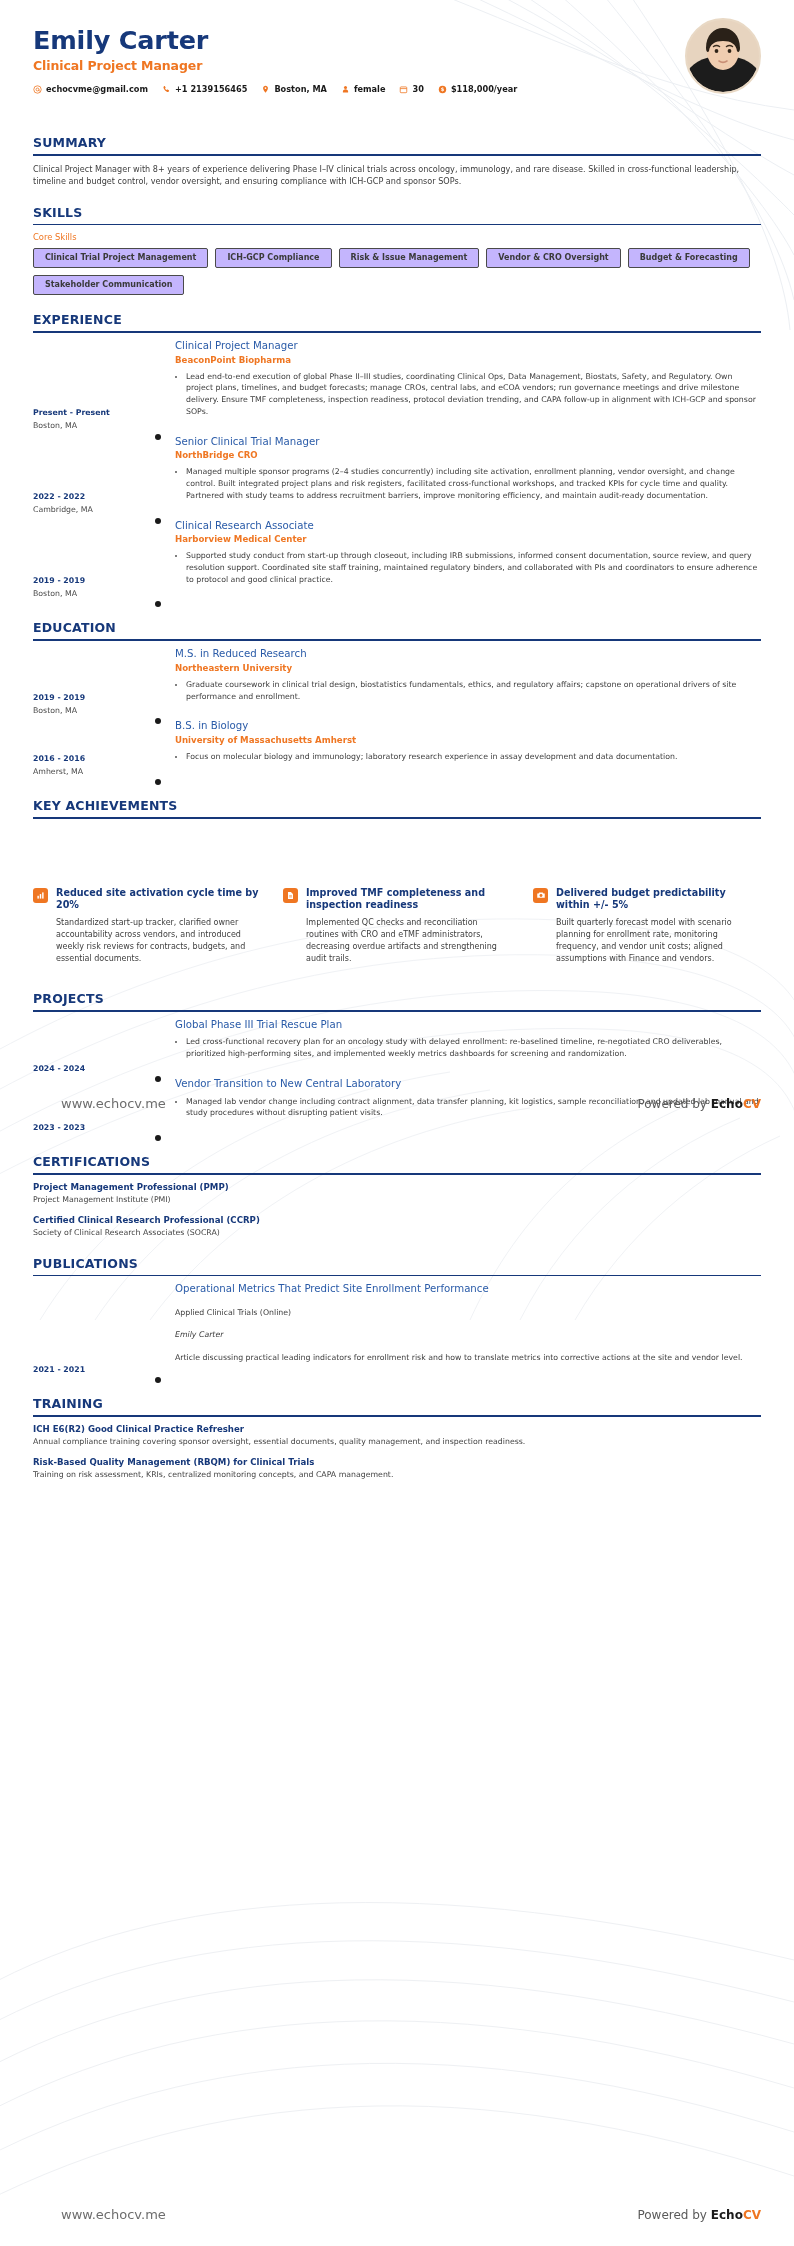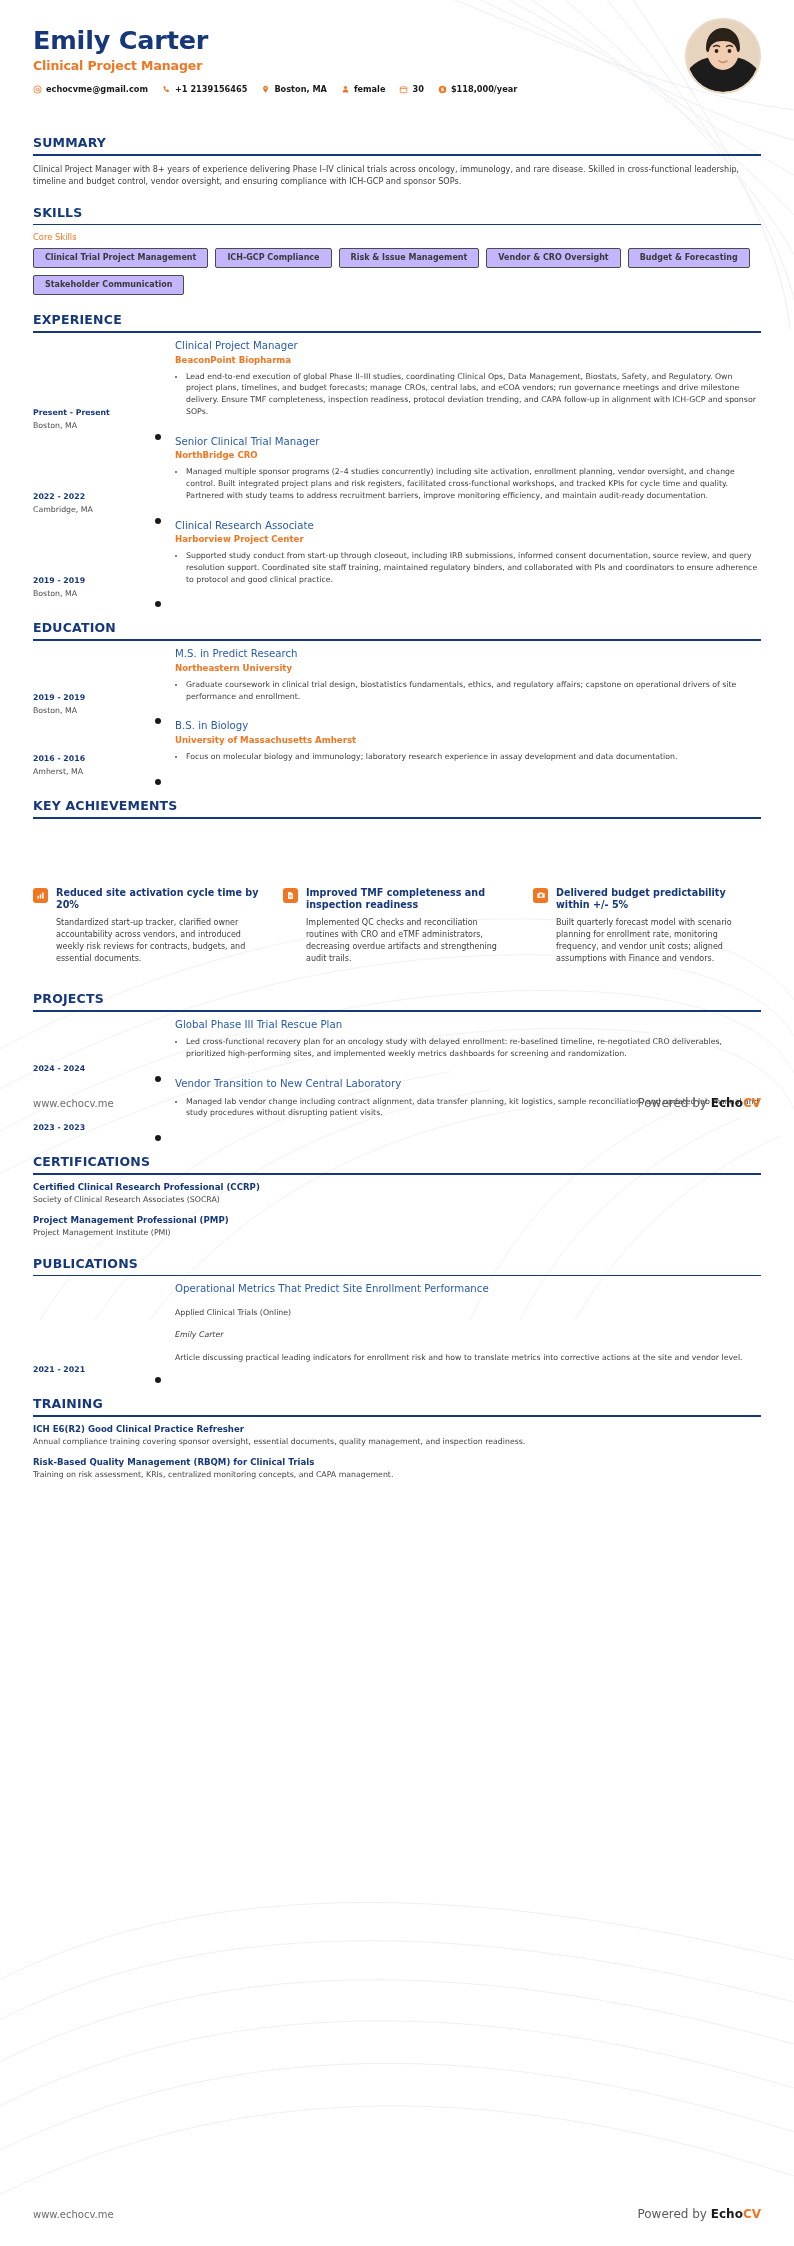--- a/index.html
+++ b/index.html
@@ -266,22 +266,23 @@
   .pg-footer {
     position: absolute;
     left: 33px;
     right: 33px;
     display: flex;
     justify-content: space-between;
     align-items: center;
     z-index: 3;
   }
   .pg-footer .site {
-    font-size: 10px;
+    font-size: 13px;
     color: #6d6d6d;
+    margin-left: 28px;
   }
   .pg-footer .brand {
     font-size: 12px;
     color: #5a5a5a;
   }
   .pg-footer .brand b { color: #1a1a1a; }
   .pg-footer .brand .cv { color: #ef7622; font-weight: 700; }
   #footer-1 { top: 1096px; }
   #footer-2 { top: 2207px; }
 
@@ -488,21 +489,21 @@
         <div class="tl-entry">
           <div class="tl-left">
             <div class="tl-date">2019 - 2019</div>
             <div class="tl-loc">Boston, MA</div>
           </div>
           <div class="tl-rail">
               <span class="tl-dot"></span>
             </div>
           <div class="tl-right">
             <div class="tl-title">Clinical Research Associate</div>
-            <div class="tl-org">Harborview Project Center</div>
+            <div class="tl-org">Harborview Medical Center</div>
             <ul class="tl-bullets">
               <li>Supported study conduct from start-up through closeout, including IRB submissions, informed consent documentation, source review, and query resolution support. Coordinated site staff training, maintained regulatory binders, and collaborated with PIs and coordinators to ensure adherence to protocol and good clinical practice.</li>
             </ul>
           </div>
         </div>
 
       </div>
     </div>
 
     <div class="section">
@@ -512,21 +513,21 @@
 
         <div class="tl-entry">
           <div class="tl-left">
             <div class="tl-date">2019 - 2019</div>
             <div class="tl-loc">Boston, MA</div>
           </div>
           <div class="tl-rail">
               <span class="tl-dot"></span>
             </div>
           <div class="tl-right">
-            <div class="tl-title">M.S. in Predict Research</div>
+            <div class="tl-title">M.S. in Reduced Research</div>
             <div class="tl-org">Northeastern University</div>
             <ul class="tl-bullets">
               <li>Graduate coursework in clinical trial design, biostatistics fundamentals, ethics, and regulatory affairs; capstone on operational drivers of site performance and enrollment.</li>
             </ul>
           </div>
         </div>
 
         <div class="tl-entry">
           <div class="tl-left">
             <div class="tl-date">2016 - 2016</div>
@@ -634,26 +635,26 @@
         </div>
 
       </div>
     </div>
 
     <div class="section">
       <div class="sec-title">CERTIFICATIONS</div>
       <div class="sec-rule"></div>
       <div class="sec-body">
         <div class="blk">
+          <div class="blk-title">Project Management Professional (PMP)</div>
+          <div class="blk-sub">Project Management Institute (PMI)</div>
+        </div>
+        <div class="blk">
           <div class="blk-title">Certified Clinical Research Professional (CCRP)</div>
           <div class="blk-sub">Society of Clinical Research Associates (SOCRA)</div>
-        </div>
-        <div class="blk">
-          <div class="blk-title">Project Management Professional (PMP)</div>
-          <div class="blk-sub">Project Management Institute (PMI)</div>
         </div>
       </div>
     </div>
 
     <div class="section">
       <div class="sec-title">PUBLICATIONS</div>
       <div class="sec-rule"></div>
       <div class="sec-body">
         <div class="tl-entry">
           <div class="tl-left">

